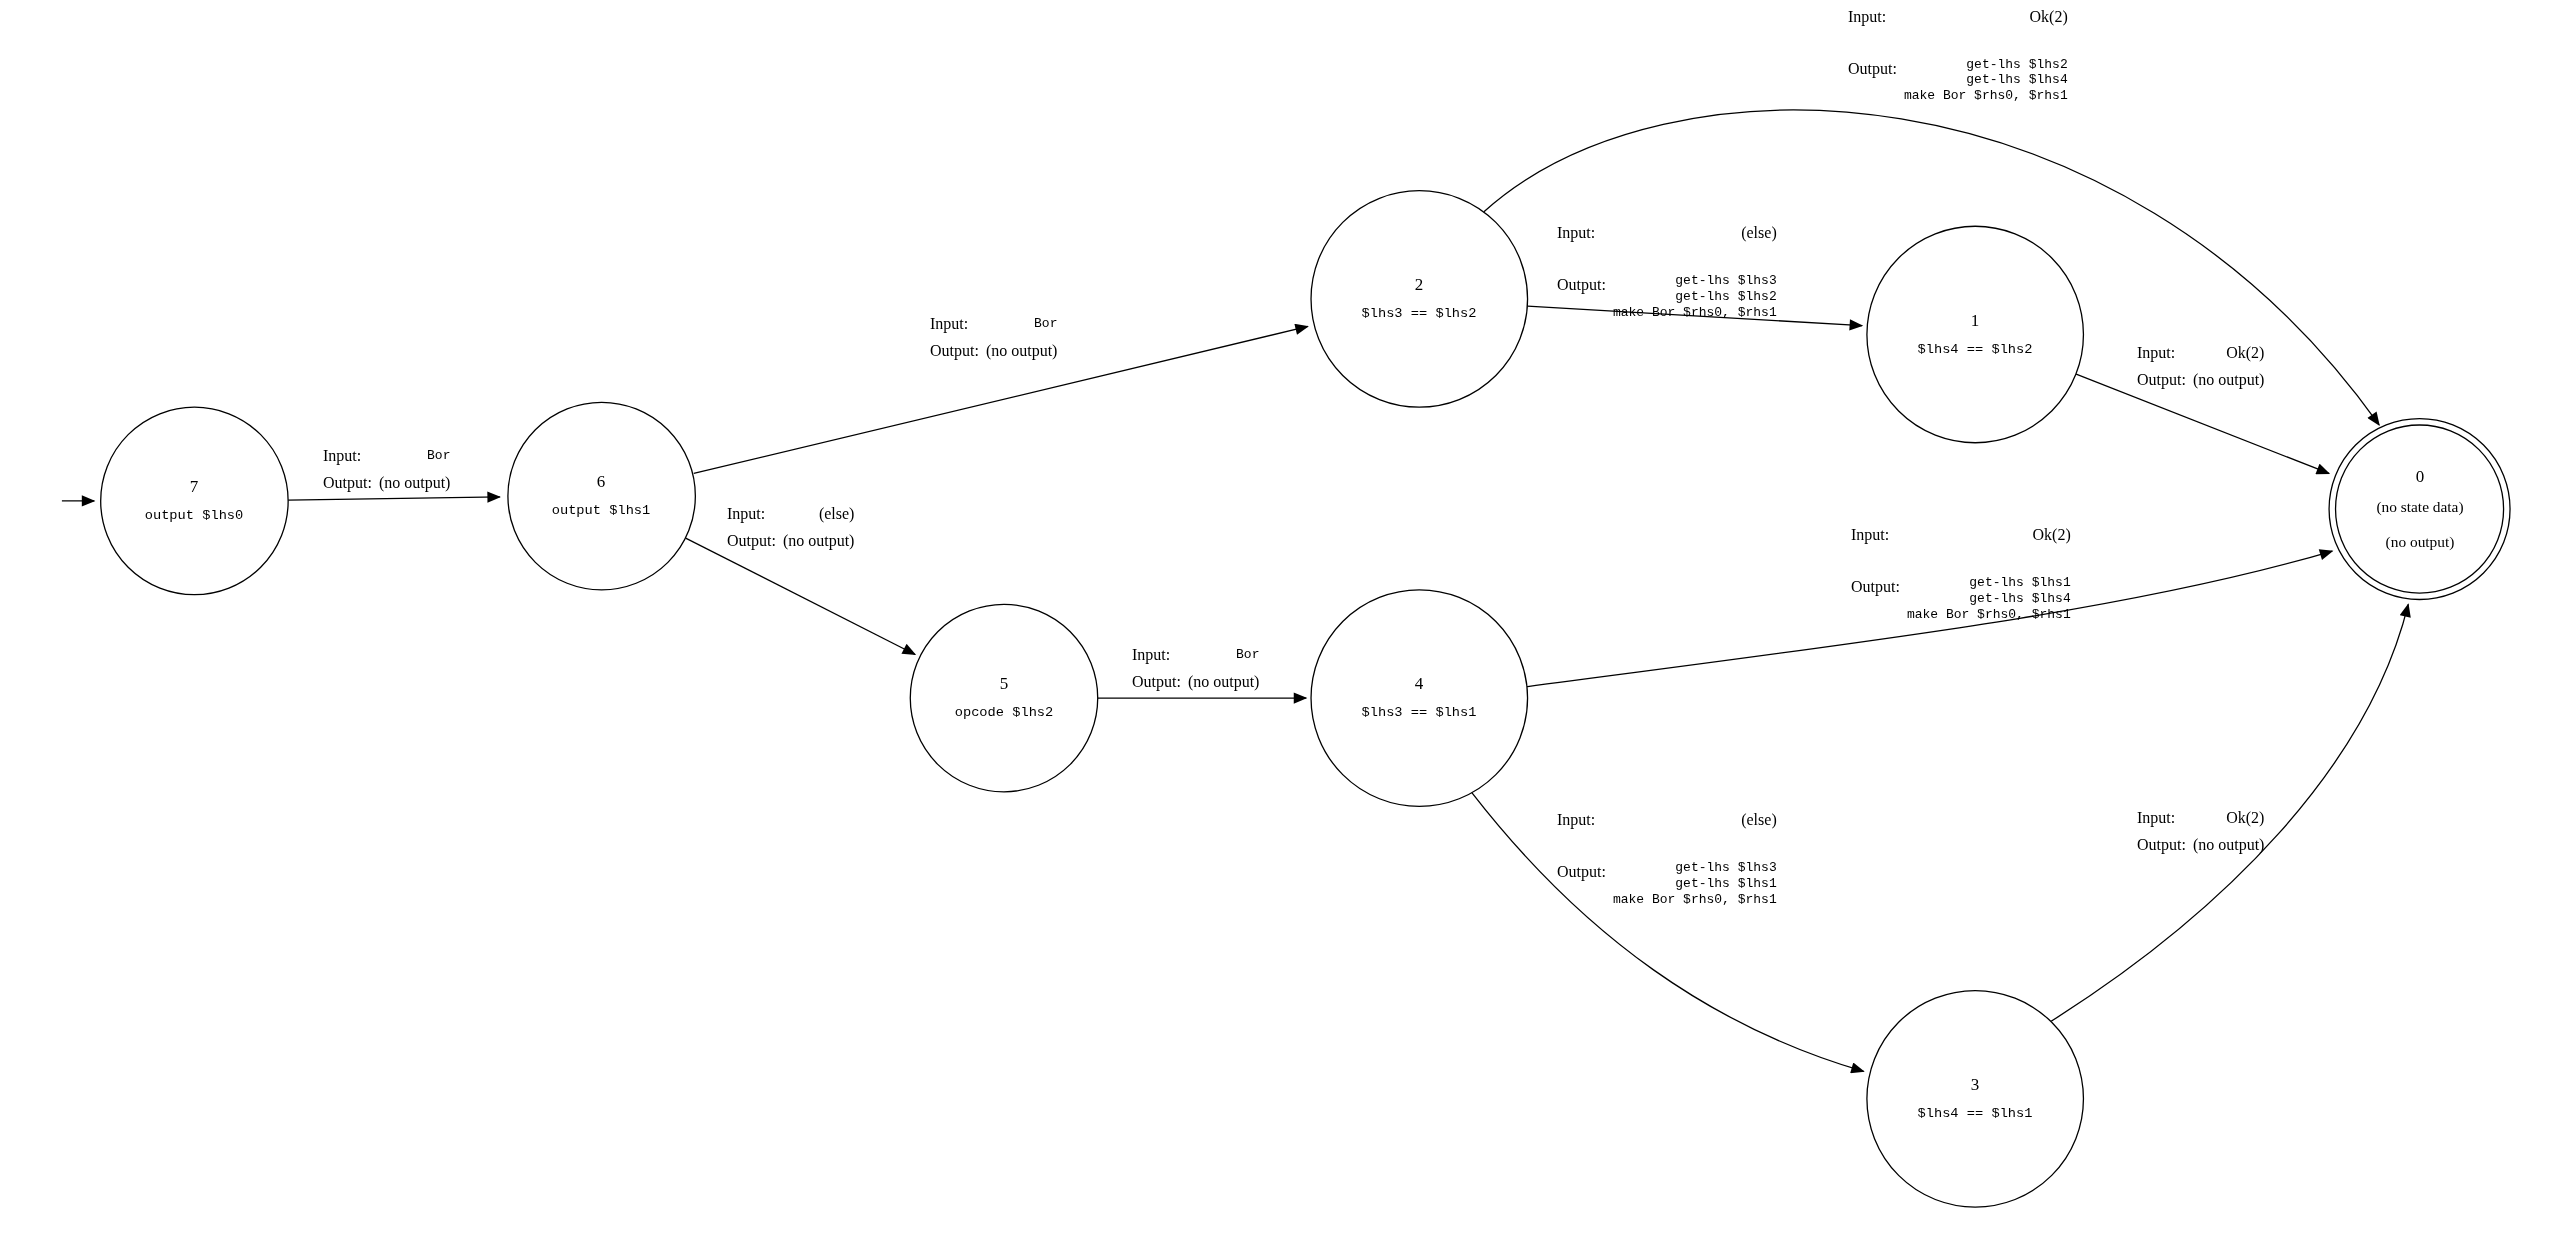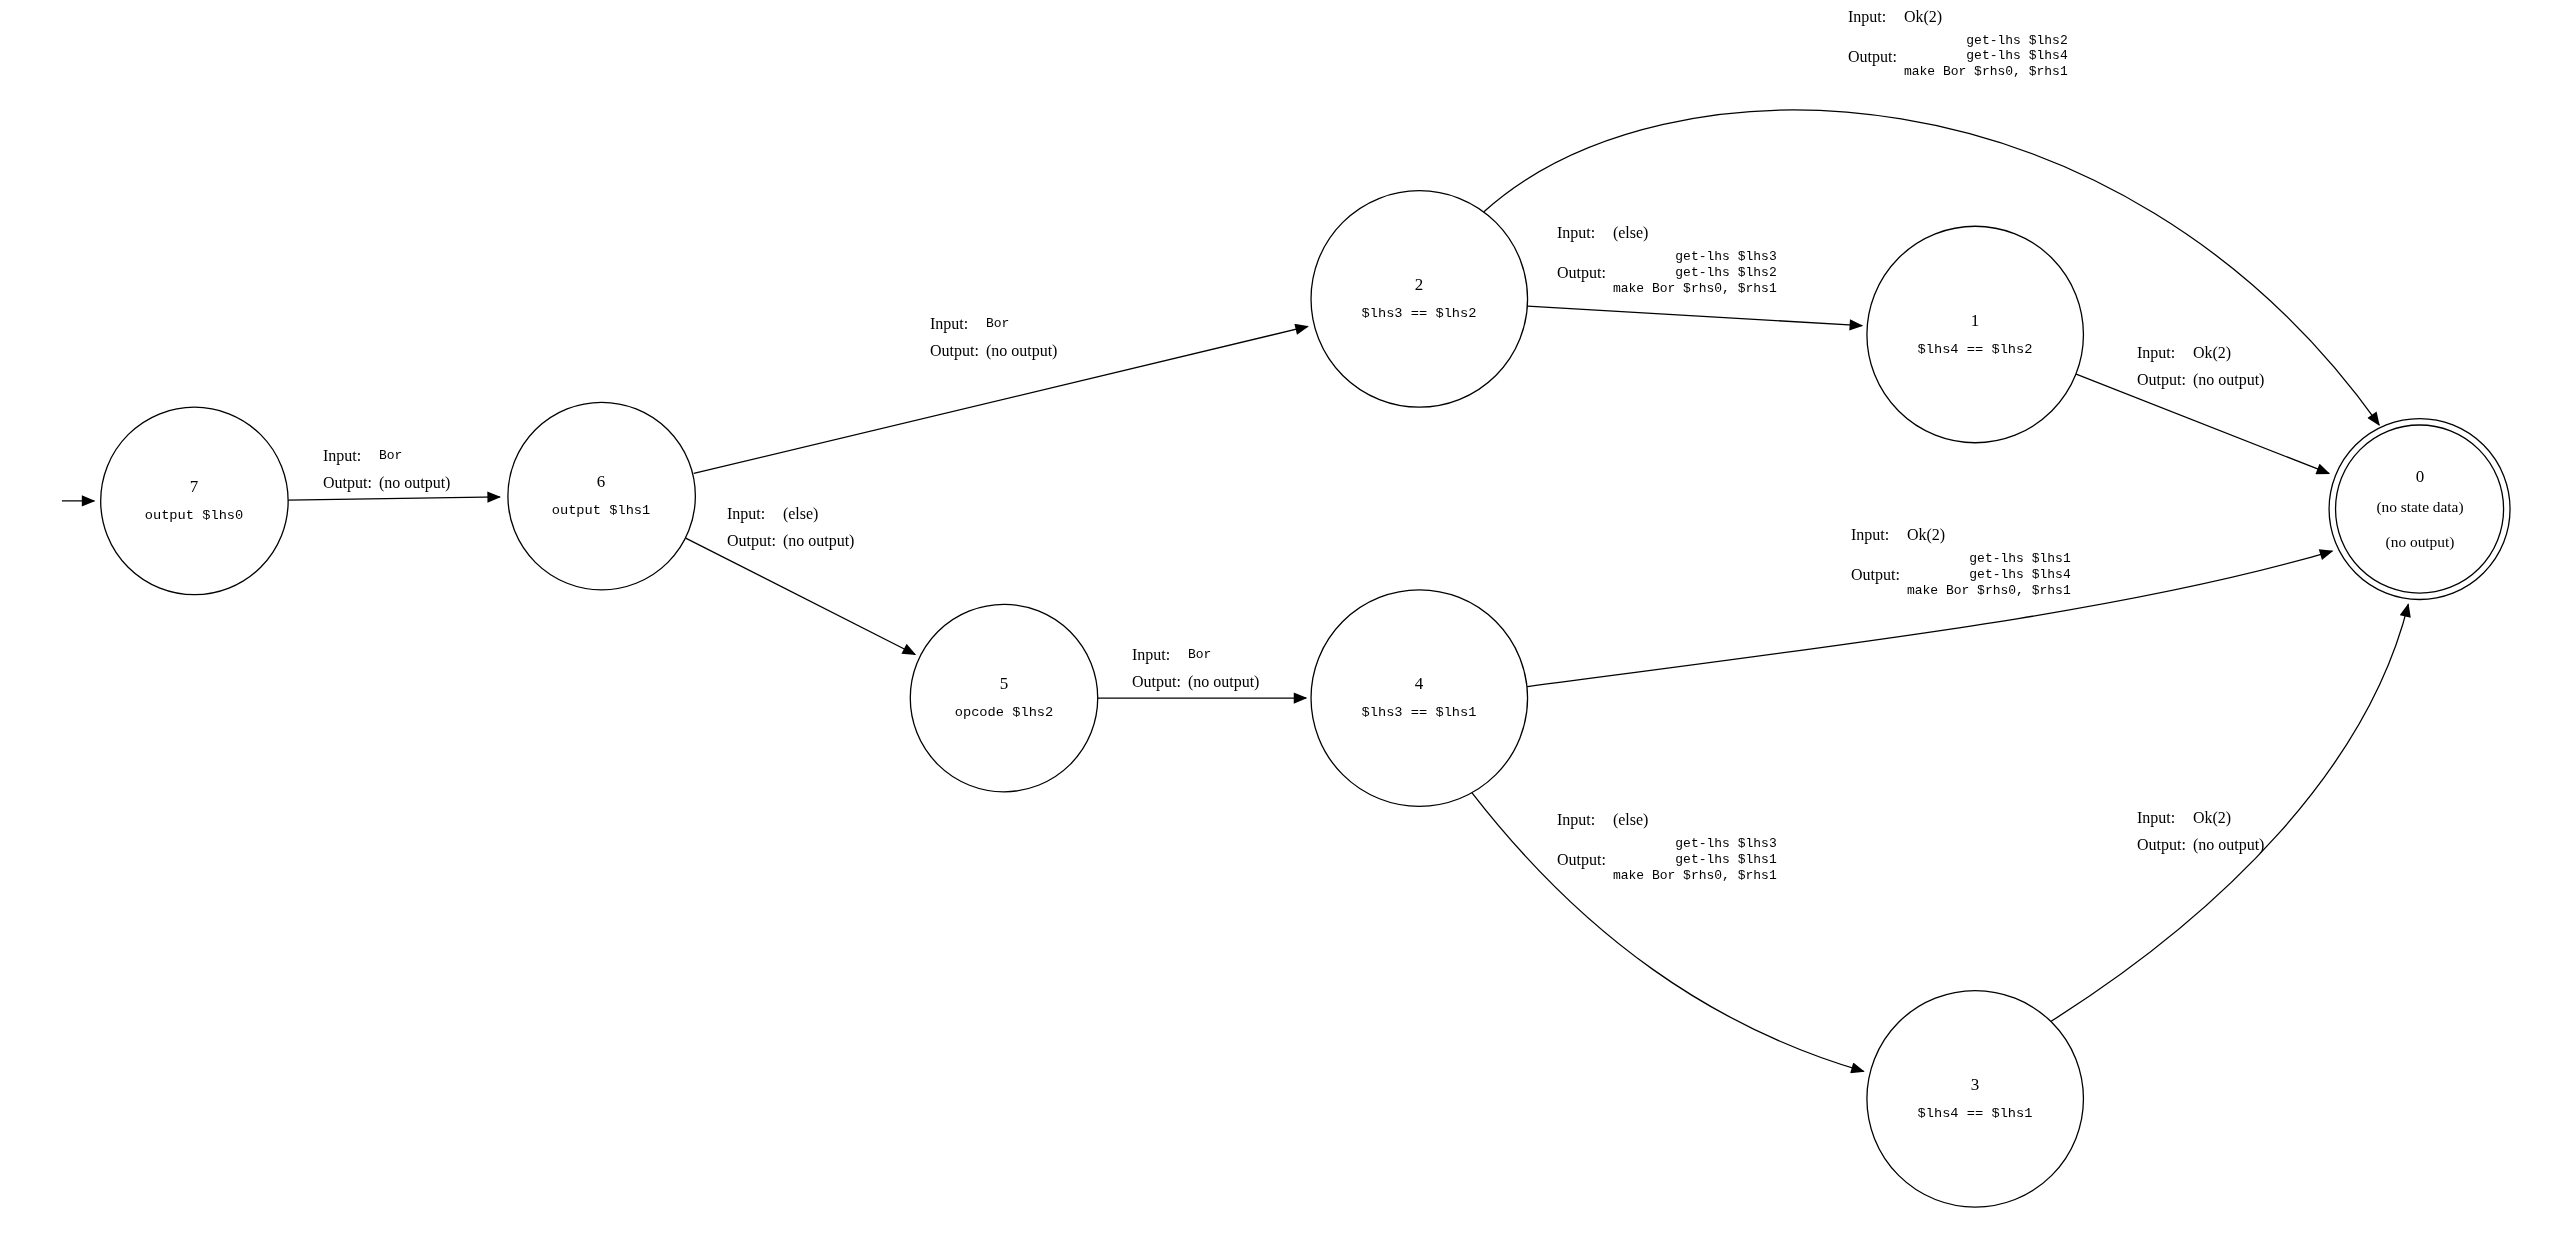--- a/index.html
+++ b/index.html
@@ -33,23 +33,23 @@
     grid-template-columns:max-content max-content;
     column-gap:9.7px;
     row-gap:9.7px;
     align-items:center;
     font-size:16px;
     line-height:1.25;
     white-space:nowrap;
     gap:7px;
   }
   .edge-label .k { text-align:left; }
-  .edge-label .v { text-align:left; }
+  .edge-label .v { text-align:right; }
   .mono { font-family:"Liberation Mono", monospace; font-size:13px; }
-  .outlines { display:flex; flex-direction:column; align-items:flex-end; gap:1.6px; }
+  .outlines { display:flex; flex-direction:column; align-items:flex-end; gap:1.6px;margin-top:24px; }
   .oline { display:block; line-height:1.1; }
 </style>
 </head>
 <body>
 
 <div class="canvas">
 
   <svg class="graph" width="2576" height="1237" viewBox="0 0 3187 1531">
     <defs>
       <marker id="arrow" viewBox="0 0 12 10" refX="11" refY="5" markerWidth="19" markerHeight="14" markerUnits="userSpaceOnUse" orient="auto">

